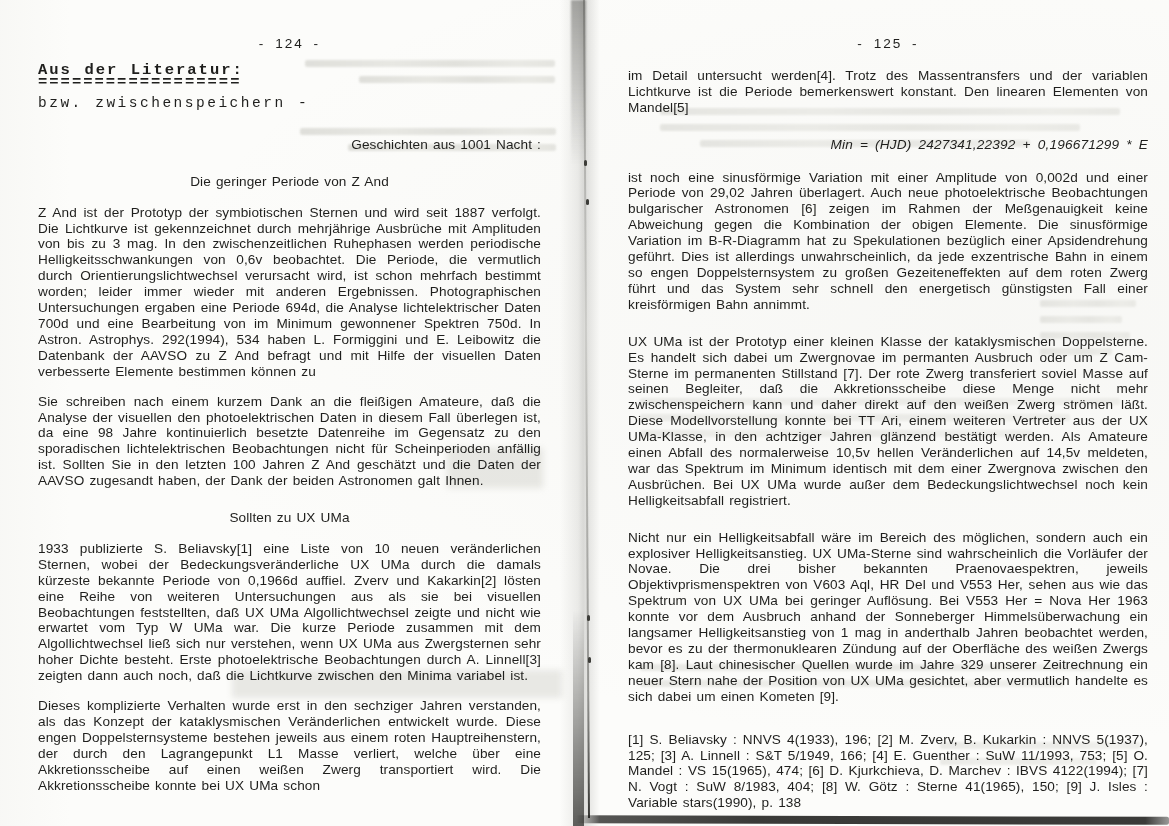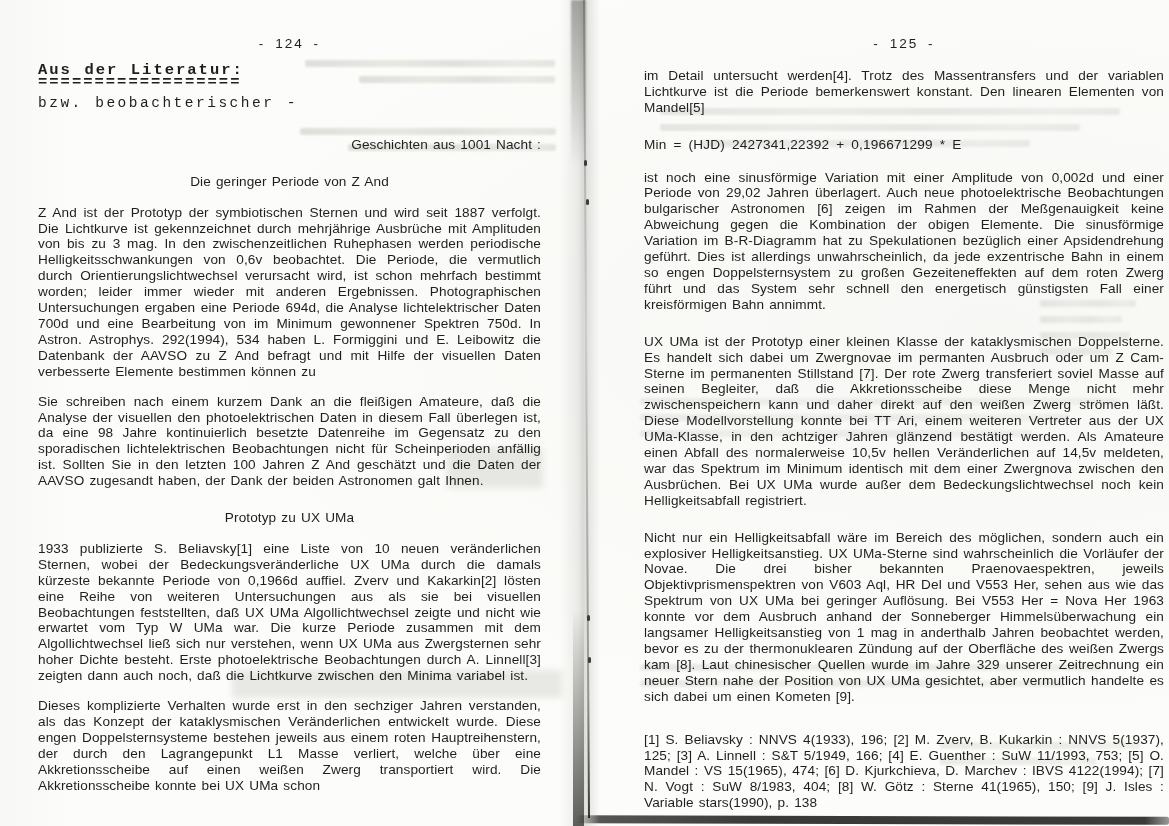--- a/index.html
+++ b/index.html
@@ -20,21 +20,21 @@
   }
 
   
   .page-col {
     position:absolute; top:32px;
     font-size:13.6px; line-height:15.9px;
     text-align:justify; word-spacing:1.2px; letter-spacing:0.1px;
     z-index:2;
   }
   #page-left  { left:38px;  width:503px; }
-  #page-right { left:644px; width:520px; }
+  #page-right { left:628px; width:520px; }
 
   .pagenum {
     text-align:center; letter-spacing:2px; word-spacing:4px;
     margin:4px 0 1px 0;
   }
   #page-right .pagenum { margin-bottom:16px; }
 
   .tw-heading {
     font-family:"Liberation Mono", "DejaVu Sans Mono", monospace;
     font-weight:700; font-size:15.5px; letter-spacing:2px;
@@ -49,22 +49,23 @@
     font-family:"Liberation Mono", "DejaVu Sans Mono", monospace;
     font-size:14.5px; letter-spacing:2.5px;
     margin-top:9px; text-align:left;
   }
   .intro-line { margin-top:25px; text-align:right; }
 
   .sec-title  { text-align:center; margin:21px 0 15px 0; }
   p.body-par  { margin:0 0 14px 0; }
   #page-right p.body-par { margin-bottom:21px; }
   .formula {
-    text-align:left; word-spacing:3px; letter-spacing:0.2px;
+    text-align:right; word-spacing:3px; letter-spacing:0.2px;
     margin:7px 0 13px 0;
+    font-style:italic;
   }
   #page-right .formula { margin:15px 0 17px 0; }
   .references { margin-top:27px; }
 
   
   .artifact { position:absolute; pointer-events:none; }
   #gutter-shadow {
     left:560px; top:0; width:40px; height:826px; z-index:3;
     background:linear-gradient(90deg, rgba(0,0,0,0) 0%, rgba(130,130,124,0.14) 45%,
                rgba(100,100,95,0.22) 58%, rgba(0,0,0,0) 100%);
@@ -143,29 +144,29 @@
   <div class="smudge" style="left:940px; top:742px; width:210px; opacity:0.35;">
     <div class="ln" style="width:200px;"></div>
       <div class="ln" style="width:156px;"></div>
   </div>
 
   <div class="page-col" id="page-left">
     <div class="pagenum">- 124 -</div>
 
     <div class="tw-heading">Aus der Literatur:</div>
     <div class="tw-underline">==================</div>
-    <div class="tw-sub">bzw. beobachterischer -</div>
+    <div class="tw-sub">bzw. zwischenspeichern -</div>
 
     <div class="intro-line">Geschichten aus 1001 Nacht :</div>
 
     <div class="sec-title">Die geringer Periode von Z And</div>
     <p class="body-par">Z And ist der Prototyp der symbiotischen Sternen und wird seit 1887 verfolgt. Die Lichtkurve ist gekennzeichnet durch mehrjährige Ausbrüche mit Amplituden von bis zu 3 mag. In den zwischenzeitlichen Ruhephasen werden periodische Helligkeitsschwankungen von 0,6v beobachtet. Die Periode, die vermutlich durch Orientierungslichtwechsel verursacht wird, ist schon mehrfach bestimmt worden; leider immer wieder mit anderen Ergebnissen. Photographischen Untersuchungen ergaben eine Periode 694d, die Analyse lichtelektrischer Daten 700d und eine Bearbeitung von im Minimum gewonnener Spektren 750d. In Astron. Astrophys. 292(1994), 534 haben L. Formiggini und E. Leibowitz die Datenbank der AAVSO zu Z And befragt und mit Hilfe der visuellen Daten verbesserte Elemente bestimmen können zu</p>
     <p class="body-par">Sie schreiben nach einem kurzem Dank an die fleißigen Amateure, daß die Analyse der visuellen den photoelektrischen Daten in diesem Fall überlegen ist, da eine 98 Jahre kontinuierlich besetzte Datenreihe im Gegensatz zu den sporadischen lichtelektrischen Beobachtungen nicht für Scheinperioden anfällig ist. Sollten Sie in den letzten 100 Jahren Z And geschätzt und die Daten der AAVSO zugesandt haben, der Dank der beiden Astronomen galt Ihnen.</p>
 
-    <div class="sec-title">Prototyp zu UX UMa</div>
+    <div class="sec-title">Sollten zu UX UMa</div>
     <p class="body-par">1933 publizierte S. Beliavsky[1] eine Liste von 10 neuen veränderlichen Sternen, wobei der Bedeckungsveränderliche UX UMa durch die damals kürzeste bekannte Periode von 0,1966d auffiel. Zverv und Kakarkin[2] lösten eine Reihe von weiteren Untersuchungen aus als sie bei visuellen Beobachtungen feststellten, daß UX UMa Algollichtwechsel zeigte und nicht wie erwartet vom Typ W UMa war. Die kurze Periode zusammen mit dem Algollichtwechsel ließ sich nur verstehen, wenn UX UMa aus Zwergsternen sehr hoher Dichte besteht. Erste photoelektrische Beobachtungen durch A. Linnell[3] zeigten dann auch noch, daß die Lichtkurve zwischen den Minima variabel ist.</p>
     <p class="body-par">Dieses komplizierte Verhalten wurde erst in den sechziger Jahren verstanden, als das Konzept der kataklysmischen Veränderlichen entwickelt wurde. Diese engen Doppelsternsysteme bestehen jeweils aus einem roten Hauptreihenstern, der durch den Lagrangepunkt L1 Masse verliert, welche über eine Akkretionsscheibe auf einen weißen Zwerg transportiert wird. Die Akkretionsscheibe konnte bei UX UMa schon</p>
   </div>
 
   <div class="page-col" id="page-right">
     <div class="pagenum">- 125 -</div>
 
     <p class="body-par">im Detail untersucht werden[4]. Trotz des Massentransfers und der variablen Lichtkurve ist die Periode bemerkenswert konstant. Den linearen Elementen von Mandel[5]</p>
     <div class="formula">Min = (HJD) 2427341,22392 + 0,196671299 * E</div>
     <p class="body-par">ist noch eine sinusförmige Variation mit einer Amplitude von 0,002d und einer Periode von 29,02 Jahren überlagert. Auch neue photoelektrische Beobachtungen bulgarischer Astronomen [6] zeigen im Rahmen der Meßgenauigkeit keine Abweichung gegen die Kombination der obigen Elemente. Die sinusförmige Variation im B-R-Diagramm hat zu Spekulationen bezüglich einer Apsidendrehung geführt. Dies ist allerdings unwahrscheinlich, da jede exzentrische Bahn in einem so engen Doppelsternsystem zu großen Gezeiteneffekten auf dem roten Zwerg führt und das System sehr schnell den energetisch günstigsten Fall einer kreisförmigen Bahn annimmt.</p>

